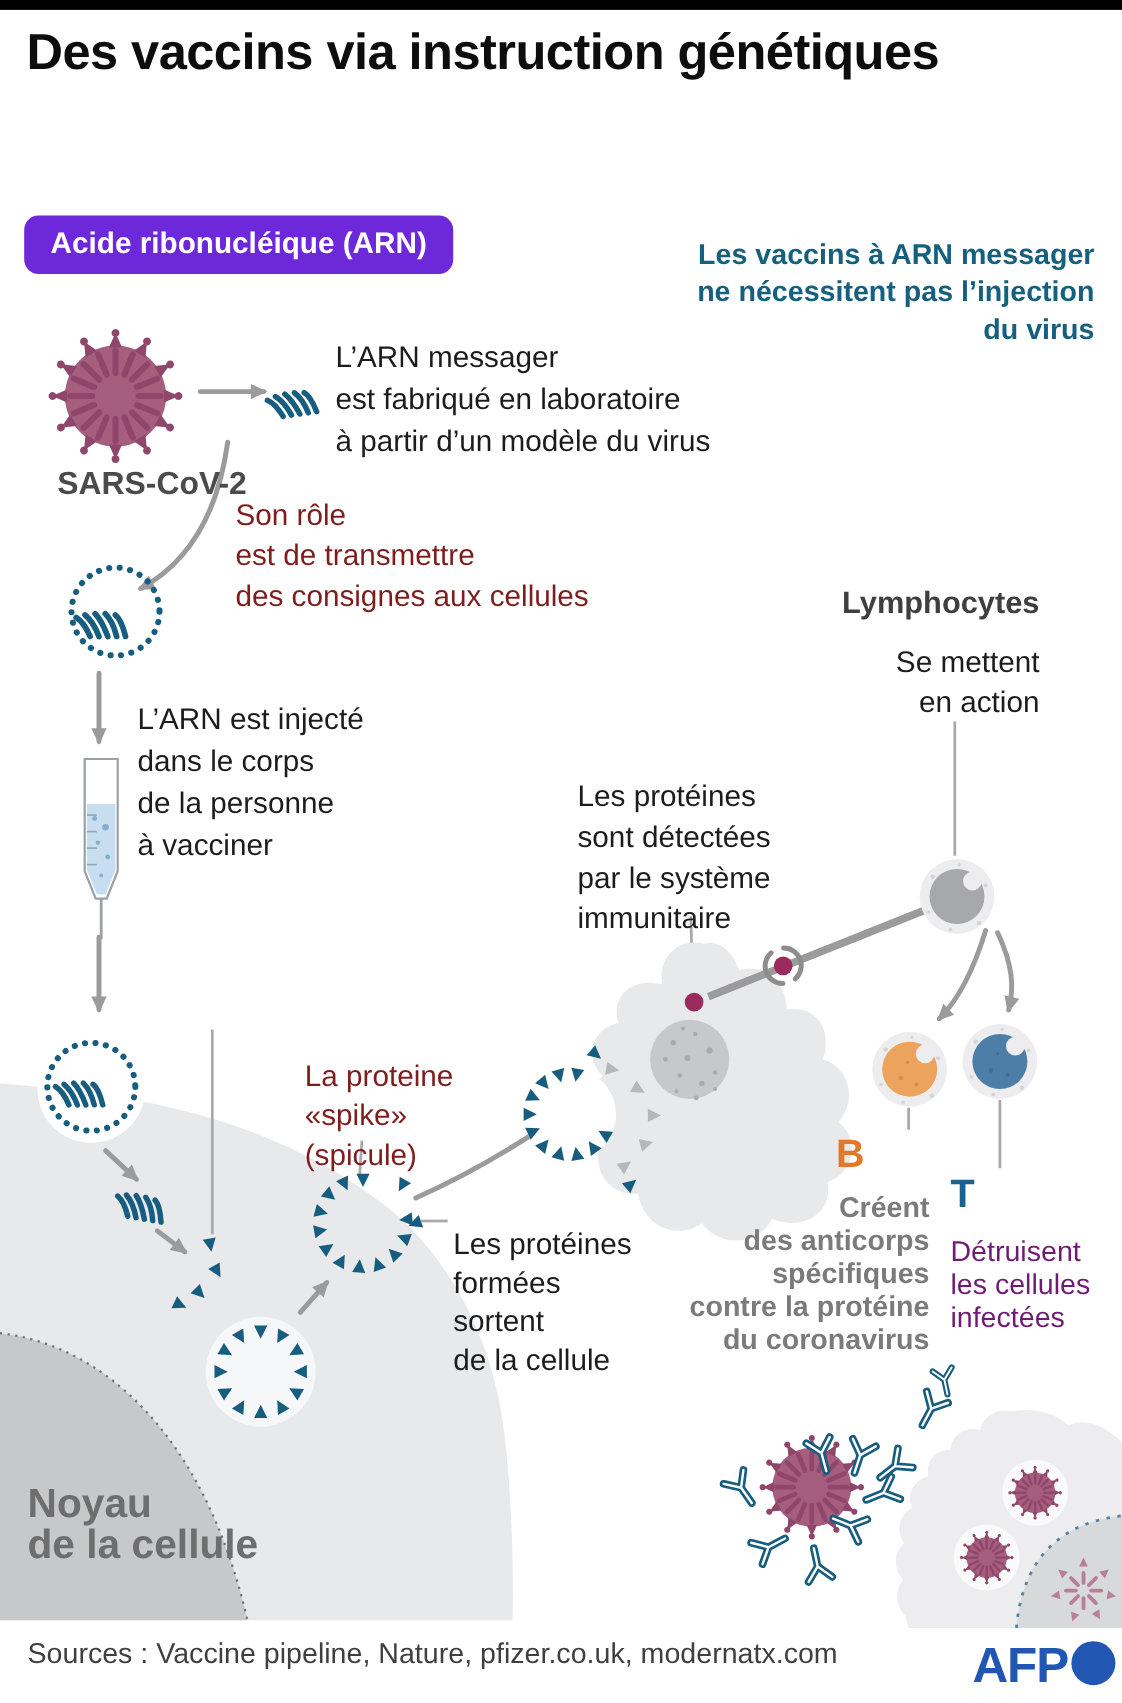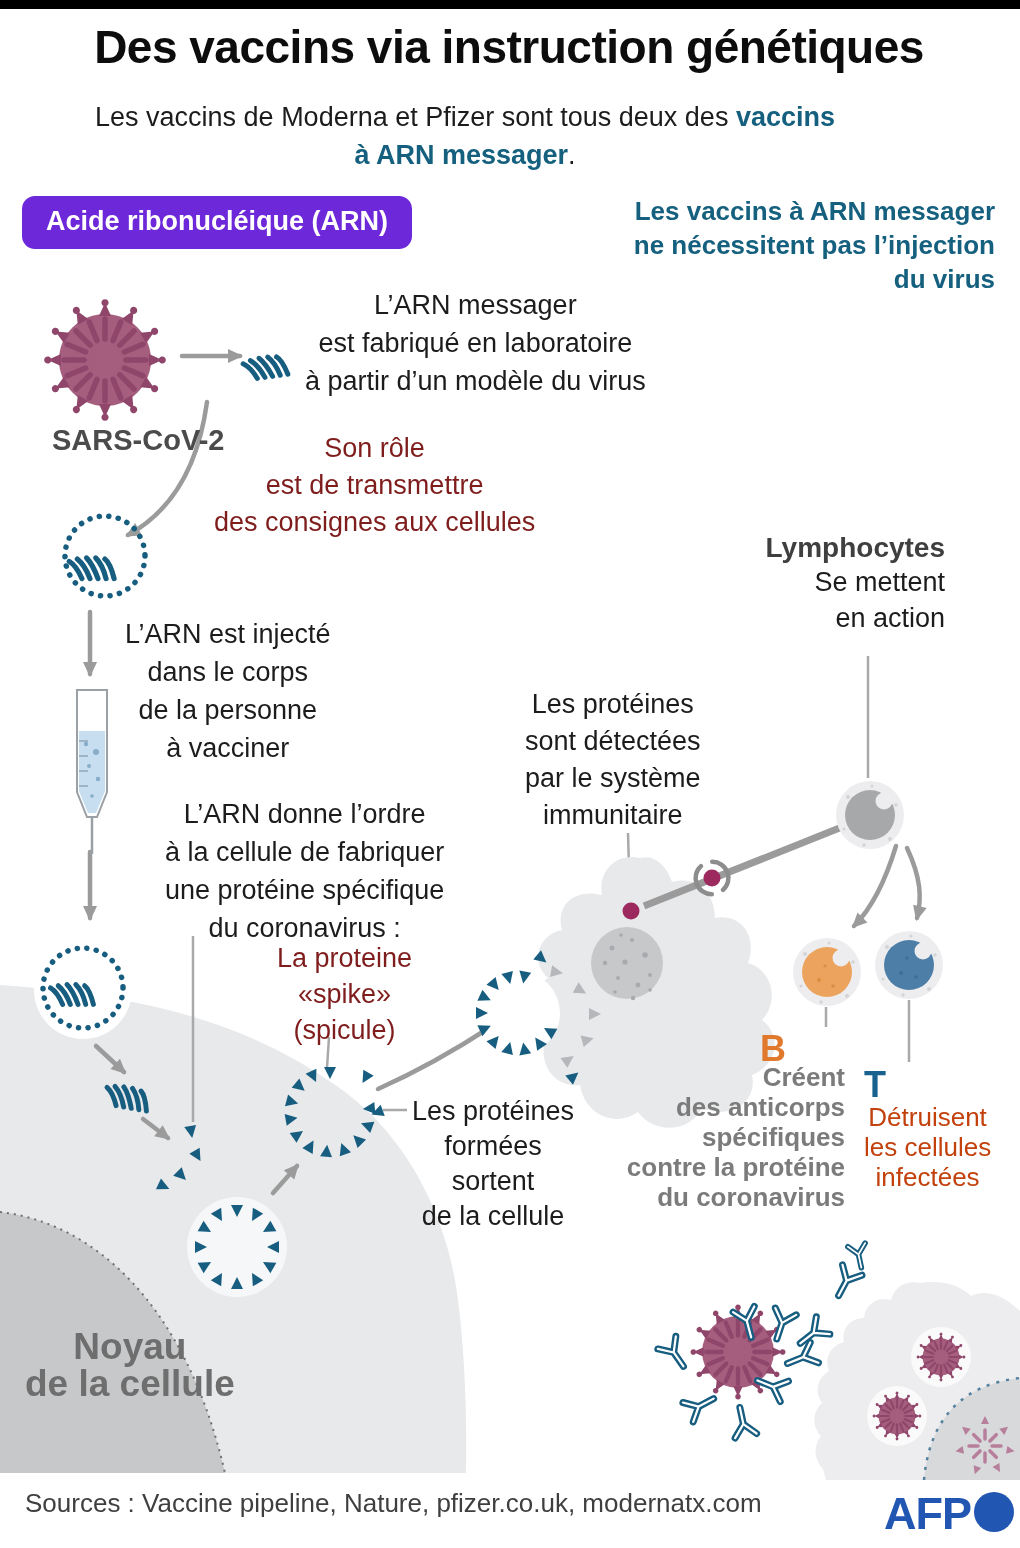--- a/index.html
+++ b/index.html
@@ -1,20 +1,20 @@
 <!DOCTYPE html>
 <html><head>
 <meta charset="utf-8">
 <style>
   html,body{margin:0;padding:0;background:#ffffff;}
   #canvas{position:relative;width:1020px;height:1548px;background:#ffffff;overflow:hidden;
           font-family:"Liberation Sans","DejaVu Sans",sans-serif;color:#1c1c1c;}
   #art{position:absolute;left:0;top:0;width:1020px;height:1548px;}
-  .abs{position:absolute;text-align:center;}
-  .pre{white-space:pre-line;}
+  .abs{position:absolute;}
+  .pre{white-space:pre-line;margin-top:20px;}
   .topbar{position:absolute;left:0;top:0;width:1020px;height:9px;background:#000;}
   .title{left:24px;top:20px;width:970px;font-size:46px;font-weight:bold;color:#0d0d0d;letter-spacing:-0.5px;}
   .subtitle{left:25px;top:98px;width:880px;font-size:27px;line-height:38px;color:#1c1c1c;}
   .subtitle b{color:#15607f;}
   .badge{left:22px;top:196px;background:#6d28d9;color:#fff;font-size:27px;font-weight:bold;
          padding:10px 24px 12px 24px;border-radius:13px;}
   .rightnote{left:560px;top:194px;width:435px;font-size:26px;font-weight:bold;line-height:34px;
              text-align:right;color:#15607f;}
   .t-body{font-size:27px;line-height:38px;color:#1c1c1c;}
   .t-graybold{font-size:27px;line-height:37px;font-weight:normal;color:#7f1d1d;}
@@ -26,21 +26,21 @@
   .spikelbl{left:277px;top:940px;line-height:36px;}
   .exit{left:412px;top:1094px;line-height:35px;}
   .detected{left:525px;top:686px;line-height:37px;}
   .lymphblock{left:655px;top:532px;width:290px;text-align:right;}
   .lymphtitle{font-size:28px;font-weight:bold;color:#3f3f3f;}
   .lymphsub{font-size:27px;line-height:36px;color:#1c1c1c;}
   .blabel{left:760px;top:1028px;font-size:36px;font-weight:bold;color:#e0792c;}
   .btext{left:575px;top:1062px;width:270px;text-align:right;font-size:26px;line-height:30px;
          font-weight:bold;color:#7b7b7b;}
   .tlabel{left:864px;top:1064px;font-size:36px;font-weight:bold;color:#19628f;}
-  .ttext{left:864px;top:1102px;font-size:26px;line-height:30px;color:#c2410c;}
+  .ttext{left:864px;top:1102px;font-size:26px;line-height:30px;color:#701a75;}
   .noyau{left:25px;top:1328px;font-size:37px;font-weight:bold;color:#6e6e6e;line-height:37px;}
   .sources{left:25px;top:1488px;font-size:26px;color:#3f3f3f;}
 </style>
 </head>
 <body>
 
 <div id="canvas">
 
 <svg id="art" viewBox="0 0 1020 1548" xmlns="http://www.w3.org/2000/svg">
   <defs>
@@ -345,24 +345,20 @@
   <g>
     <text x="884" y="1529" font-family="Liberation Sans, DejaVu Sans, sans-serif" font-size="45" font-weight="bold" fill="#2156b2" letter-spacing="-1">AFP</text>
     <circle cx="994" cy="1512" r="20" fill="#2156b2"></circle>
   </g>
 </svg>
 
 <div class="topbar"></div>
 
 <div class="abs title">Des vaccins via instruction génétiques</div>
 
-<div class="abs subtitle">
-  <span>Les vaccins de Moderna et Pfizer sont tous deux des </span><b>vaccins</b><br>
-  <b>à ARN messager</b><span>.</span>
-</div>
 
 <div class="abs badge">Acide ribonucléique (ARN)</div>
 
 <div class="abs rightnote pre">Les vaccins à ARN messager
 ne nécessitent pas l’injection
 du virus</div>
 
 <div class="abs sars">SARS-CoV-2</div>
 
 <div class="abs t-body pre lab">L’ARN messager
@@ -371,24 +367,20 @@
 
 <div class="abs t-graybold pre role">Son rôle
 est de transmettre
 des consignes aux cellules</div>
 
 <div class="abs t-body pre inject">L’ARN est injecté
 dans le corps
 de la personne
 à vacciner</div>
 
-<div class="abs t-body pre order">L’ARN donne l’ordre
-à la cellule de fabriquer
-une protéine spécifique
-du coronavirus :</div>
 
 <div class="abs t-graybold pre spikelbl">La proteine
 «spike»
 (spicule)</div>
 
 <div class="abs t-body pre exit">Les protéines
 formées
 sortent
 de la cellule</div>
 

